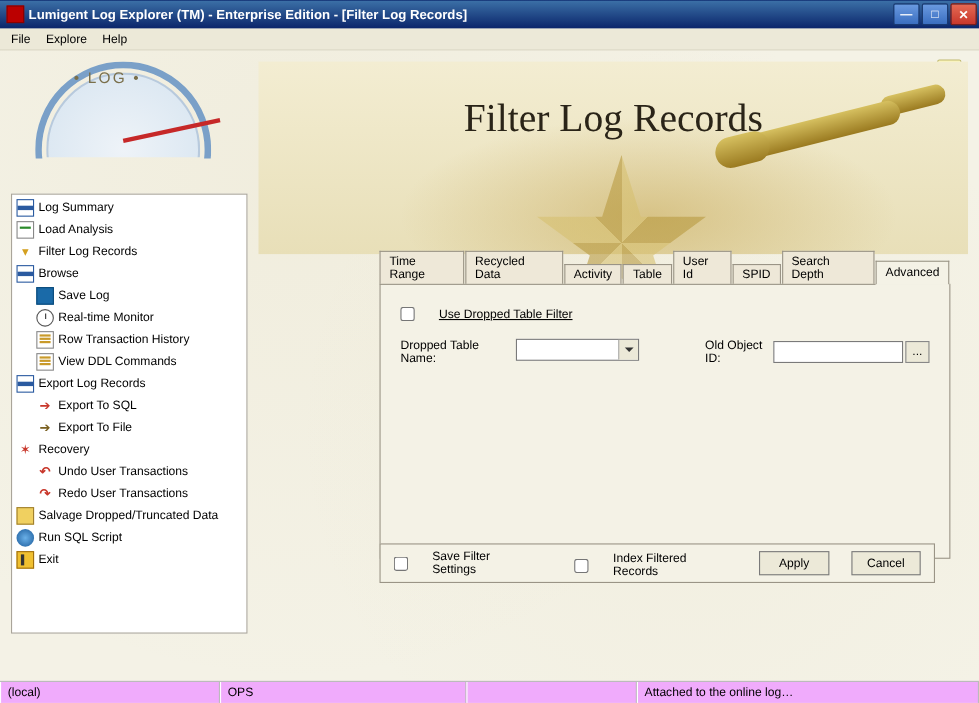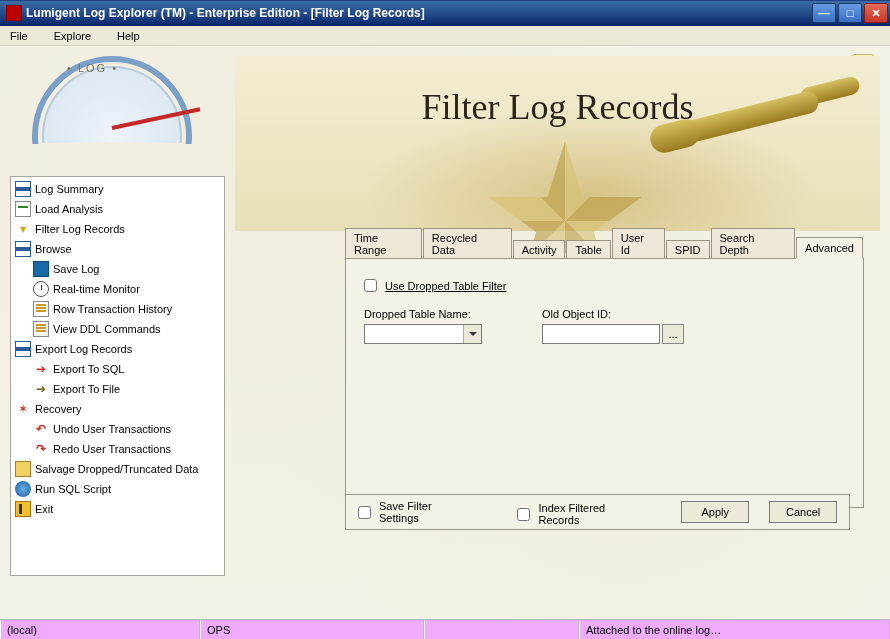--- a/index.html
+++ b/index.html
@@ -35,21 +35,21 @@
   border: 1px solid #1a3a70; border-radius: 2px;
   display: flex; align-items: center; justify-content: center;
   color: #fff; font-weight: bold; font-size: 11px;
 }
 .winbtn.close { background: linear-gradient(#e56a54,#c8372b); border-color:#8a1a0a;}
 .menubar {
   height: 20px;
   background: #ece9d8;
   border-bottom: 1px solid #d6d3c0;
   display: flex; align-items: center;
-  padding: 0 4px; gap: 14px;
+  padding: 0 4px; gap: 2px;
 }
 .menubar .menu-item { padding: 2px 6px; }
 
 .client {
   position: relative;
   height: calc(100% - 26px - 20px - 20px);
   background: #f4f2e6;
   background-image:
     radial-gradient(circle at 30% 20%, rgba(200,180,120,.08), transparent 60%),
     radial-gradient(circle at 70% 60%, rgba(200,180,120,.06), transparent 50%);
@@ -75,21 +75,21 @@
   border: 2px solid #b8cadd; border-radius: 50%;
   clip-path: inset(0 0 45% 0);
   background: radial-gradient(#eef3f8,#d6e4f0);
 }
 .compass .needle {
   position: absolute; left: 50%; top: 70px;
   width: 90px; height: 4px; background:#c62828;
   transform-origin: 0 50%; transform: rotate(-12deg);
 }
 .compass .label {
-  position: absolute; color:#7a6f4a; font-size: 11px; letter-spacing:2px;
+  position: absolute; color:#7a6f4a; font-size: 14px; letter-spacing:2px;
 }
 .l1{top:6px; left:45px;}
 
 .sidebar {
   position: absolute; left: 10px; top: 130px; width: 215px;
   background: #fff; border: 1px solid #aaa59a;
   padding: 2px 16px 10px 0; min-height: 400px;
 }
 .side-item {
   display: flex; align-items: center; gap: 4px;
@@ -155,24 +155,24 @@
   padding: 3px 8px 3px 8px;
   background:#eee8d8; border:1px solid #9a9486; border-bottom:none;
   margin-right:1px; position:relative; top:1px;
   font-size:11px;
 }
 .tab.active { background:#f4f2e6; z-index:2; padding-top:4px; padding-bottom:4px; top:1px; border-bottom:1px solid #f4f2e6;}
 .tab-body {
   border:1px solid #9a9486; background:#f4f2e6;
   height: 250px; padding: 20px 18px; position:relative;
 }
-.checkbox { display:flex; align-items:center; gap:8px; margin-bottom:16px; }
+.checkbox { display:flex; align-items:center; gap:22px; margin-bottom:16px; }
 .checkbox input { width:13px; height:13px; margin:0; }
 .field-row { display:flex; gap:60px; }
-.field { display:flex; flex-direction:column; gap:4px; }
+.field { display:flex; flex-direction:row; gap:4px; }
 .combo {
   display:flex; border:1px solid #7a7a7a; width:118px; height:20px; background:#fff;
 }
 .combo .val{flex:1;}
 .combo .arrow{width:18px;background:#ece9d8;border-left:1px solid #aaa;display:flex;align-items:center;justify-content:center;}
 .combo .arrow::after{content:"";border:4px solid transparent;border-top-color:#333;margin-top:3px;}
 .textbox {
   border:1px solid #7a7a7a; width:118px; height:20px; background:#fff;
 }
 .browse-btn {

